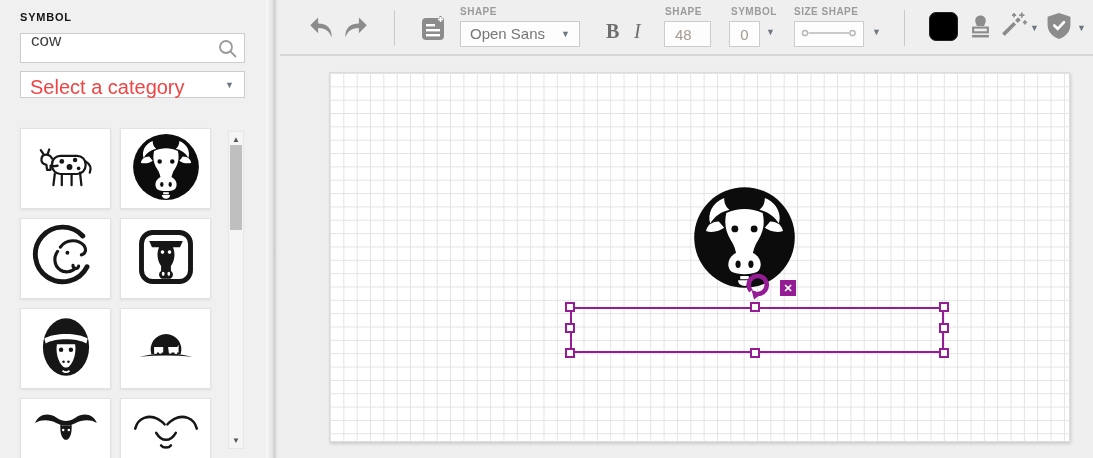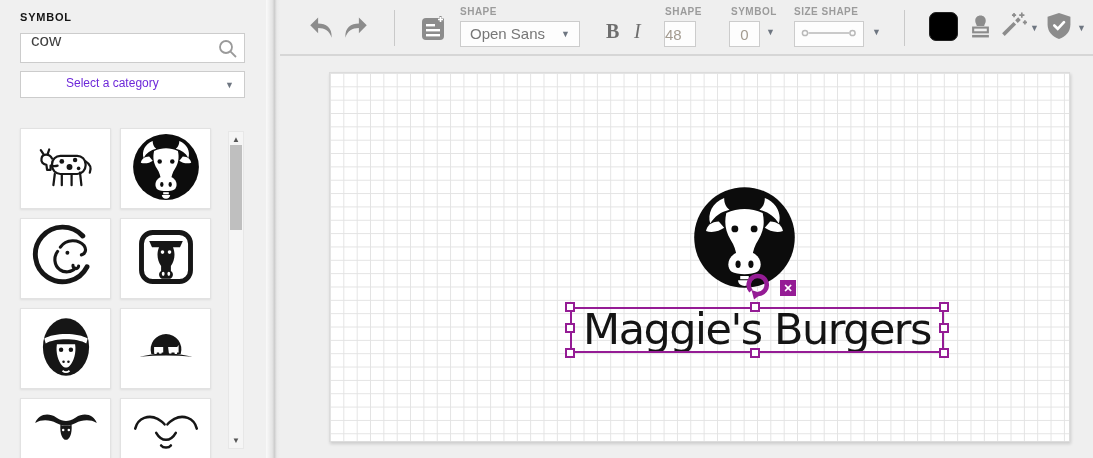--- a/index.html
+++ b/index.html
@@ -12,22 +12,22 @@
   .sidebar-title { position:absolute; left:20px; top:11px; font-size:11px;
     font-weight:bold; letter-spacing:.8px; color:#151515; }
   .search-box { position:absolute; left:20px; top:33px; width:225px; height:30px;
     background:#fff; border:1px solid #ccc; }
   .search-box input { position:absolute; left:0; top:0; width:196px; height:14px;
     border:none; outline:none; padding:0 0 0 10px; font-size:17px; color:#3f3f3f;
     font-family:"Liberation Sans", sans-serif; background:transparent; }
   .search-box .mag { position:absolute; right:6px; top:5px; }
   .category-select { position:absolute; left:20px; top:71px; width:225px; height:27px;
     background:#fff; border:1px solid #ccc; cursor:pointer; }
-  .category-select .cat-text { position:absolute; left:9px; top:4px; font-size:12px;
-    color:#6d28d9;margin-left:36px; }
+  .category-select .cat-text { position:absolute; left:9px; top:4px; font-size:20px;
+    color:#ef4444; }
   .caret { color:#6e7681; font-size:9px; line-height:1; }
   .category-select .caret { position:absolute; right:10px; top:9px; }
 
   .tile { position:absolute; width:91px; height:81px; background:#fff;
     border:1px solid #e2e2e2; box-shadow:0 1px 2px rgba(0,0,0,.08);
     display:flex; align-items:center; justify-content:center; cursor:pointer; }
   .tile svg { width:70px; height:70px; }
   .c1 { left:20px; } .c2 { left:120px; }
   .r1 { top:128px; } .r2 { top:218px; } .r3 { top:308px; } .r4 { top:398px; }
 
@@ -279,21 +279,21 @@
   <div class="tb-label" style="left:180px;">SHAPE</div>
   <div class="tb-box font-select">
     <span class="fs-text">Open Sans</span>
     <span class="caret">▼</span>
   </div>
 
   <button class="bi" style="left:326px;font-weight:bold;">B</button>
   <button class="bi" style="left:354px;font-style:italic;">I</button>
 
   <div class="tb-label" style="left:385px;">SHAPE</div>
-  <input class="tb-input" style="left: 384px; width: 32px; " value="48">
+  <input class="tb-input" style="left: 384px; width: 47px; padding-left: 10px;" value="48">
 
   <div class="tb-label" style="left:451px;">SYMBOL</div>
   <input class="tb-input" style="left: 449px; width: 31px; text-align: center;" value="0">
   <button class="tb-btn caret" style="left:486px;top:28px;">▼</button>
 
   <div class="tb-label" style="left:514px;">SIZE SHAPE</div>
   <div class="tb-box shape-box">
     <span>
       <svg width="58" height="12" viewBox="0 0 58 12">
         <circle cx="5" cy="6" r="2.6" fill="none" stroke="#b9b9b9" stroke-width="1.5"></circle>
@@ -349,21 +349,20 @@
 
     <div class="rotate-handle">
       <svg width="26" height="28" viewBox="0 0 26 28">
         <path d="M6 19 A9 9 0 1 1 13 22" fill="none" stroke="#951c95" stroke-width="4.6"></path>
         <path d="M6.5 18 L17 21.5 L9 27.5 Z" fill="#951c95"></path>
       </svg>
     </div>
 
     <div class="delete-btn">✕</div>
 
-    <div class="canvas-text">Maggie's Burgers</div>
 
     <div class="selection">
       <div class="handle h-nw"></div>
       <div class="handle h-n"></div>
       <div class="handle h-ne"></div>
       <div class="handle h-w"></div>
       <div class="handle h-e"></div>
       <div class="handle h-sw"></div>
       <div class="handle h-s"></div>
       <div class="handle h-se"></div>

